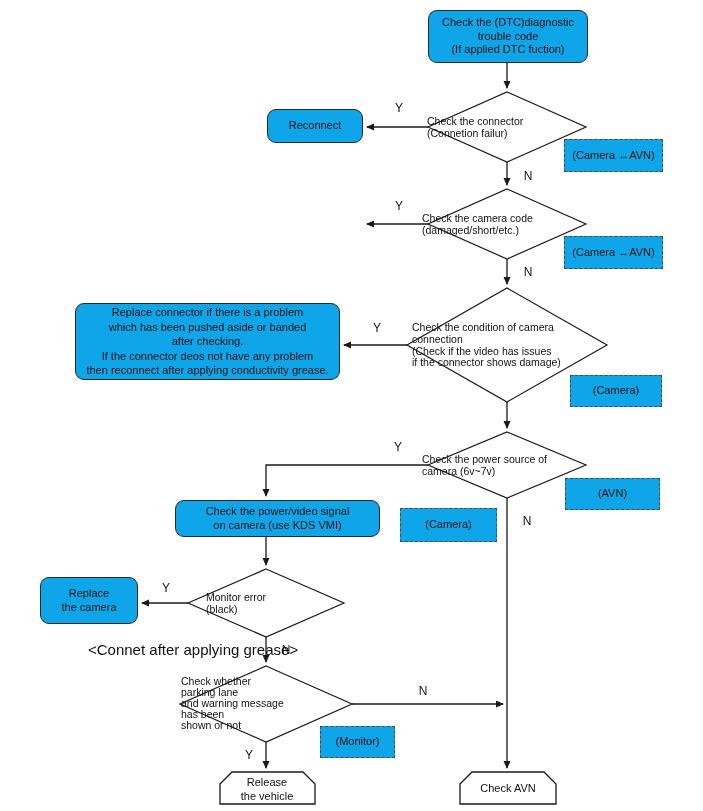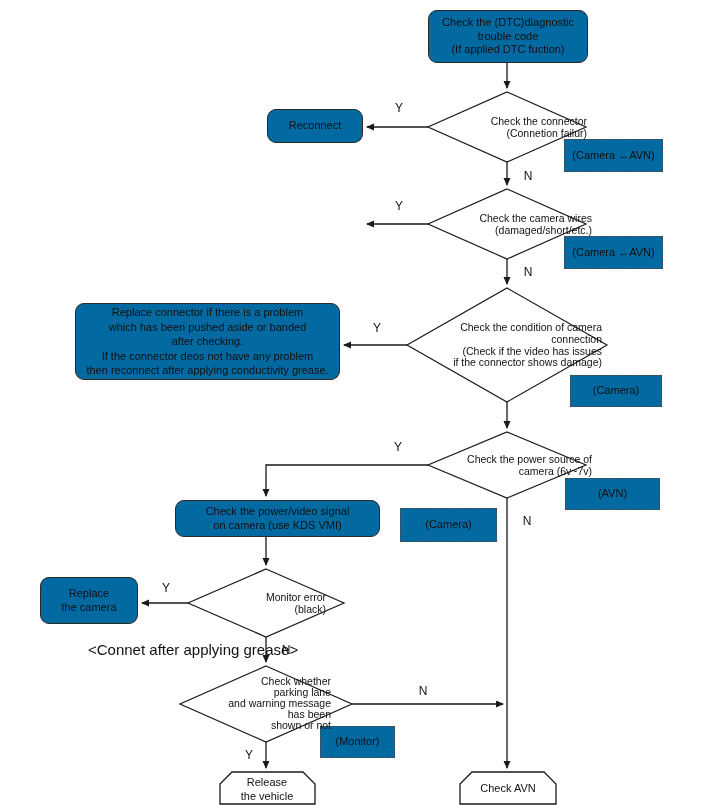--- a/index.html
+++ b/index.html
@@ -5,27 +5,27 @@
   html,body { margin:0; padding:0; background:#fff; }
   .stage {
     position:relative; width:703px; height:811px; background:#ffffff;
     font-family:"Liberation Sans", sans-serif; color:#111; overflow:hidden;
   }
   svg.wires { position:absolute; left:0; top:0; width:703px; height:811px; }
   .node {
     position:absolute; box-sizing:border-box;
     display:flex; align-items:center; justify-content:center;
     text-align:center; white-space:pre-line;
-    font-size:11px; line-height:1.25; color:#111; background:#0369a1;
+    font-size:11px; line-height:1.25; color:#111; background:#0ea5e9;
   }
   .rounded { border:1.4px solid #2a2a2a; border-radius:9px; }
   .dashedbox { border:1px dashed #4a4a4a; font-size:11px; }
   .dtext {
     position:absolute; transform:translate(-50%,-50%);
-    text-align:right; white-space:pre-line; font-size:10.5px; line-height:1.18;
+    text-align:left; white-space:pre-line; font-size:10.5px; line-height:1.18;
     background:transparent;
   }
   .term {
     position:absolute; transform:translate(-50%,-50%);
     text-align:center; white-space:pre-line; font-size:11px; line-height:1.3;
   }
   .yn {
     position:absolute; transform:translate(-50%,-50%);
     font-size:12px; color:#111;
   }
@@ -93,21 +93,21 @@
 
   <div class="node dashedbox" style="left:564px; top:139px; width:99px;  height:33px;">(Camera ↔AVN)</div>
   <div class="node dashedbox" style="left:564px; top:236px; width:99px;  height:33px;">(Camera ↔AVN)</div>
   <div class="node dashedbox" style="left:570px; top:375px; width:92px;  height:32px;">(Camera)</div>
   <div class="node dashedbox" style="left:565px; top:478px; width:95px;  height:32px;">(AVN)</div>
   <div class="node dashedbox" style="left:400px; top:508px; width:97px;  height:34px;">(Camera)</div>
   <div class="node dashedbox" style="left:320px; top:726px; width:75px;  height:32px;">(Monitor)</div>
 
   <div class="dtext" style="left:507px; top:127px; width:160px;">Check the connector
 (Connetion failur)</div>
-  <div class="dtext" style="left:507px; top:224px; width:170px;">Check the camera wires
+  <div class="dtext" style="left:507px; top:224px; width:170px;">Check the camera code
 (damaged/short/etc.)</div>
   <div class="dtext" style="left:507px; top:345px; width:190px; line-height:1.12;">Check the condition of camera
 connection
 (Check if the video has issues
 if the connector shows damage)</div>
   <div class="dtext" style="left:507px; top:465px; width:170px;">Check the power source of
 camera (6v~7v)</div>
   <div class="dtext" style="left:266px; top:603px; width:120px;">Monitor error
 (black)</div>
   <div class="dtext" style="left:256px; top:704px; width:150px; line-height:1.05;">Check whether

